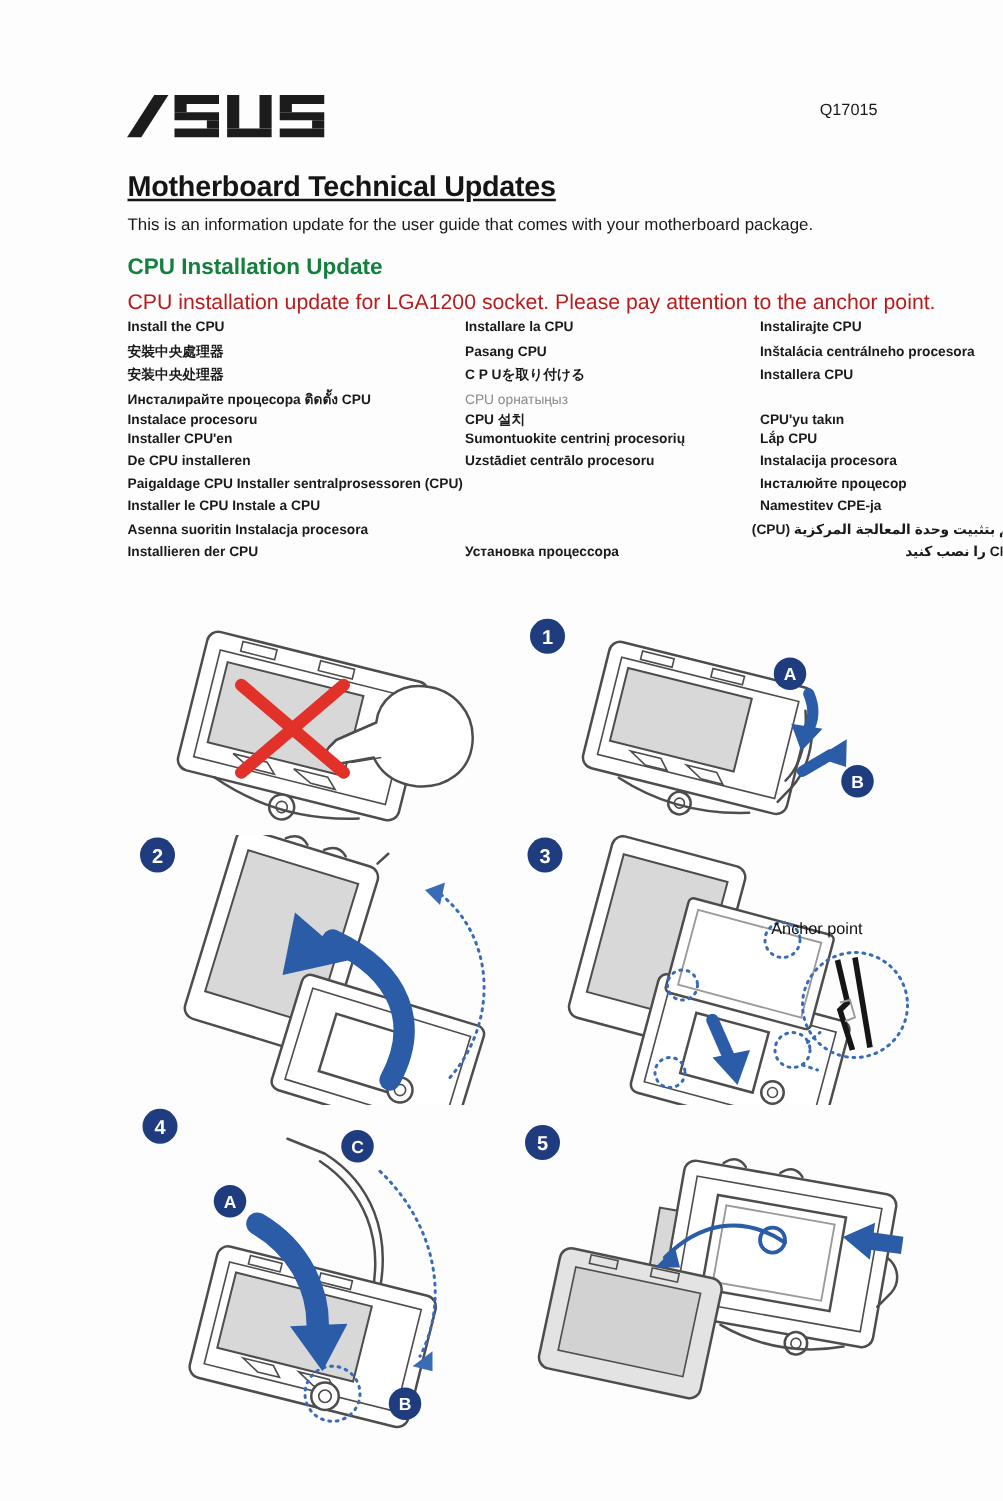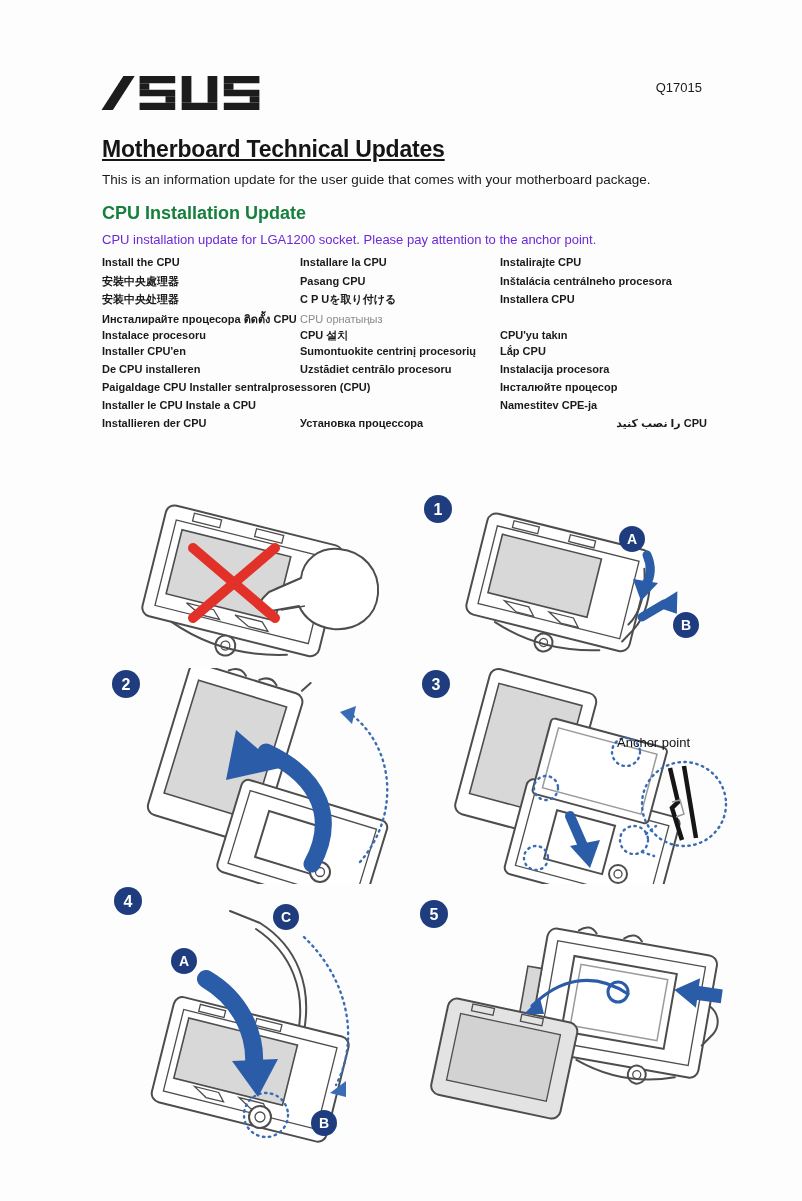--- a/index.html
+++ b/index.html
@@ -12,27 +12,27 @@
     overflow:hidden;
   }
   .abs { position:absolute; }
 
   .doc-number { top:80px; right:100px; font-size:13px; color:#1a1a1a; }
   .logo { left:101px; top:76px; width:163px; height:34px; }
 
   .title { left:102px; top:136px; font-size:23px; font-weight:700; color:#151515; letter-spacing:-0.2px;text-decoration:underline; }
   .intro { left:102px; top:172px; font-size:13.5px; color:#1a1a1a; }
   .section-title { left:102px; top:203px; font-size:18px; font-weight:700; color:#15803d; }
-  .section-intro { left:102px; top:232px; font-size:13px; color:#6d28d9; }
+  .section-intro { left:102px; top:232px; font-size:17px; color:#b91c1c; }
 
   .lang-list { left:102px; top:256px; width:608px; }
-  .lang-row { display:flex; height:17.9px; align-items:baseline; }
+  .lang-row { display:flex; height:17.9px; align-items:baseline;gap:36px; }
   .lc { font-size:11px; font-weight:700; white-space:nowrap; color:#1a1a1a; overflow:visible; }
   .lc1 { width:198px; flex:none; }
-  .lc2 { width:200px; flex:none; }
+  .lc2 { width:200px; flex:none;margin-left:36px; }
   .lc3 { width:207px; flex:none; }
   .lc.muted { color:#8a8a8a; font-weight:400; }
   .lc.rtl { text-align:right; direction:rtl; }
 
   .fig { position:absolute; }
   .fig-wrong { left:113px; top:498px; }
   .fig-1 { left:420px; top:493px; }
   .fig-2 { left:108px; top:668px; }
   .fig-3 { left:418px; top:668px; }
   .fig-4 { left:108px; top:883px; }
@@ -130,20 +130,25 @@
       <span class="lc lc2"></span>
       <span class="lc lc3">Інсталюйте процесор</span>
     </div>
 
     <div class="lang-row">
       <span class="lc lc1">Installer le CPU Instale a CPU</span>
       <span class="lc lc2"></span>
       <span class="lc lc3">Namestitev CPE-ja</span>
     </div>
 
+    <div class="lang-row">
+      <span class="lc lc1">Asenna suoritin Instalacja procesora</span>
+      <span class="lc lc2"></span>
+      <span class="lc lc3 rtl">قم بتثبيت وحدة المعالجة المركزية (CPU)</span>
+    </div>
 
     <div class="lang-row">
       <span class="lc lc1">Installieren der CPU</span>
       <span class="lc lc2">Установка процессора</span>
       <span class="lc lc3 rtl">CPU را نصب كنيد</span>
     </div>
 
 
   </div>
 

